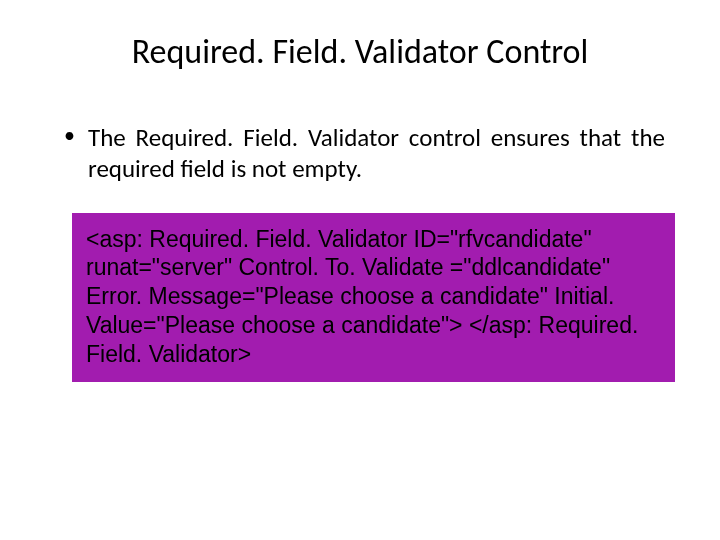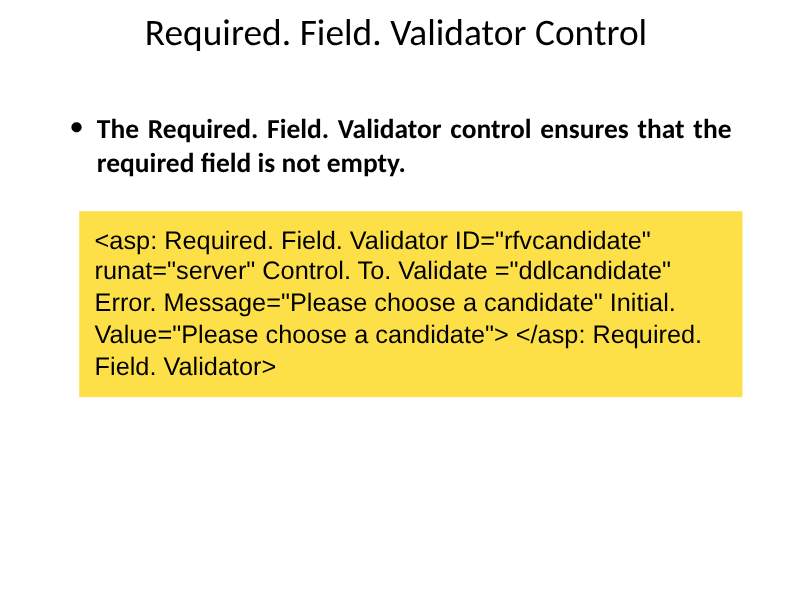--- a/index.html
+++ b/index.html
@@ -16,27 +16,26 @@
     box-sizing: border-box;
     width: 720px;
     height: 540px;
     padding: 0;
     position: relative;
   }
   .title {
     text-align: center;
     font-size: 34px;
     font-weight: 400;
-    margin-top: 10px;
+    margin-top: 31px;
     margin-bottom: 50px;
     letter-spacing: 0px;
   }
   .body {
     margin: 0 55px 0 60px;
-    font-weight: bold;
   }
   ul.bullets {
     list-style: none;
     margin: 0;
     padding: 0;
   }
   ul.bullets li {
     position: relative;
     font-size: 25px;
     line-height: 1.25;
@@ -46,21 +45,21 @@
     text-justify: inter-word;
   }
   ul.bullets li::before {
     content: "•";
     position: absolute;
     left: 4px;
     top: 0;
     font-size: 22px;
   }
   .code-box {
-    background: #fde047;
+    background: #a21caf;
     margin: 28px 45px 0 72px;
     padding: 12px 14px 14px 14px;
     font-family: Arial, Helvetica, sans-serif;
     font-size: 23px;
     line-height: 1.25;
     color: #000;
     word-break: break-word;
   }
 </style>
 </head>

